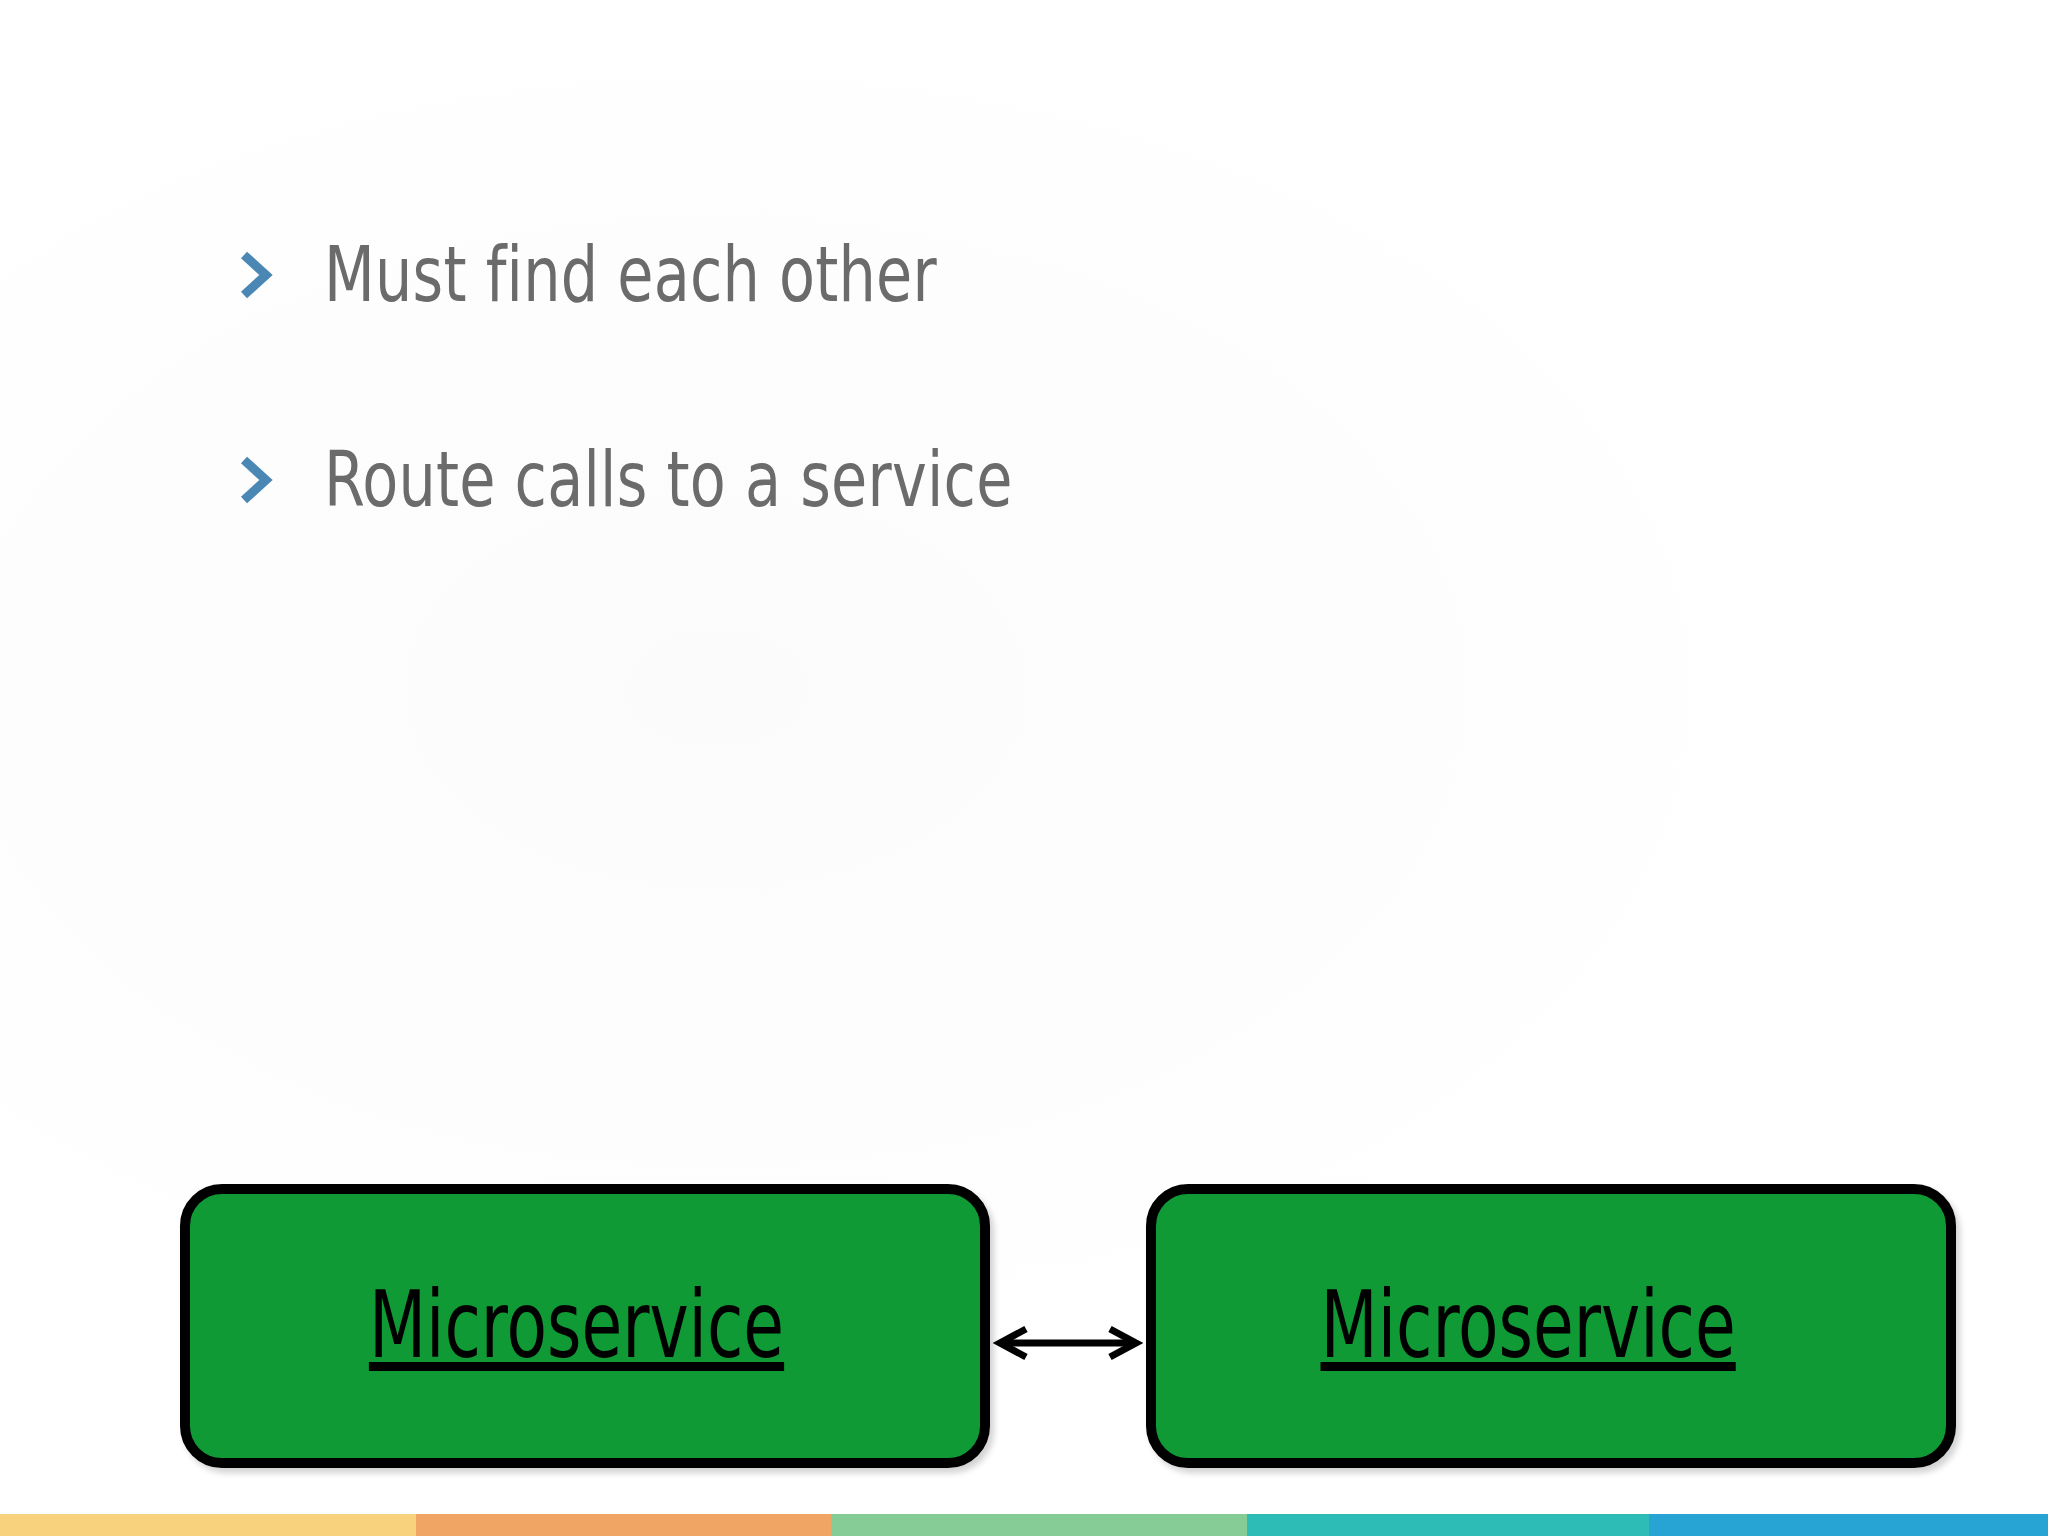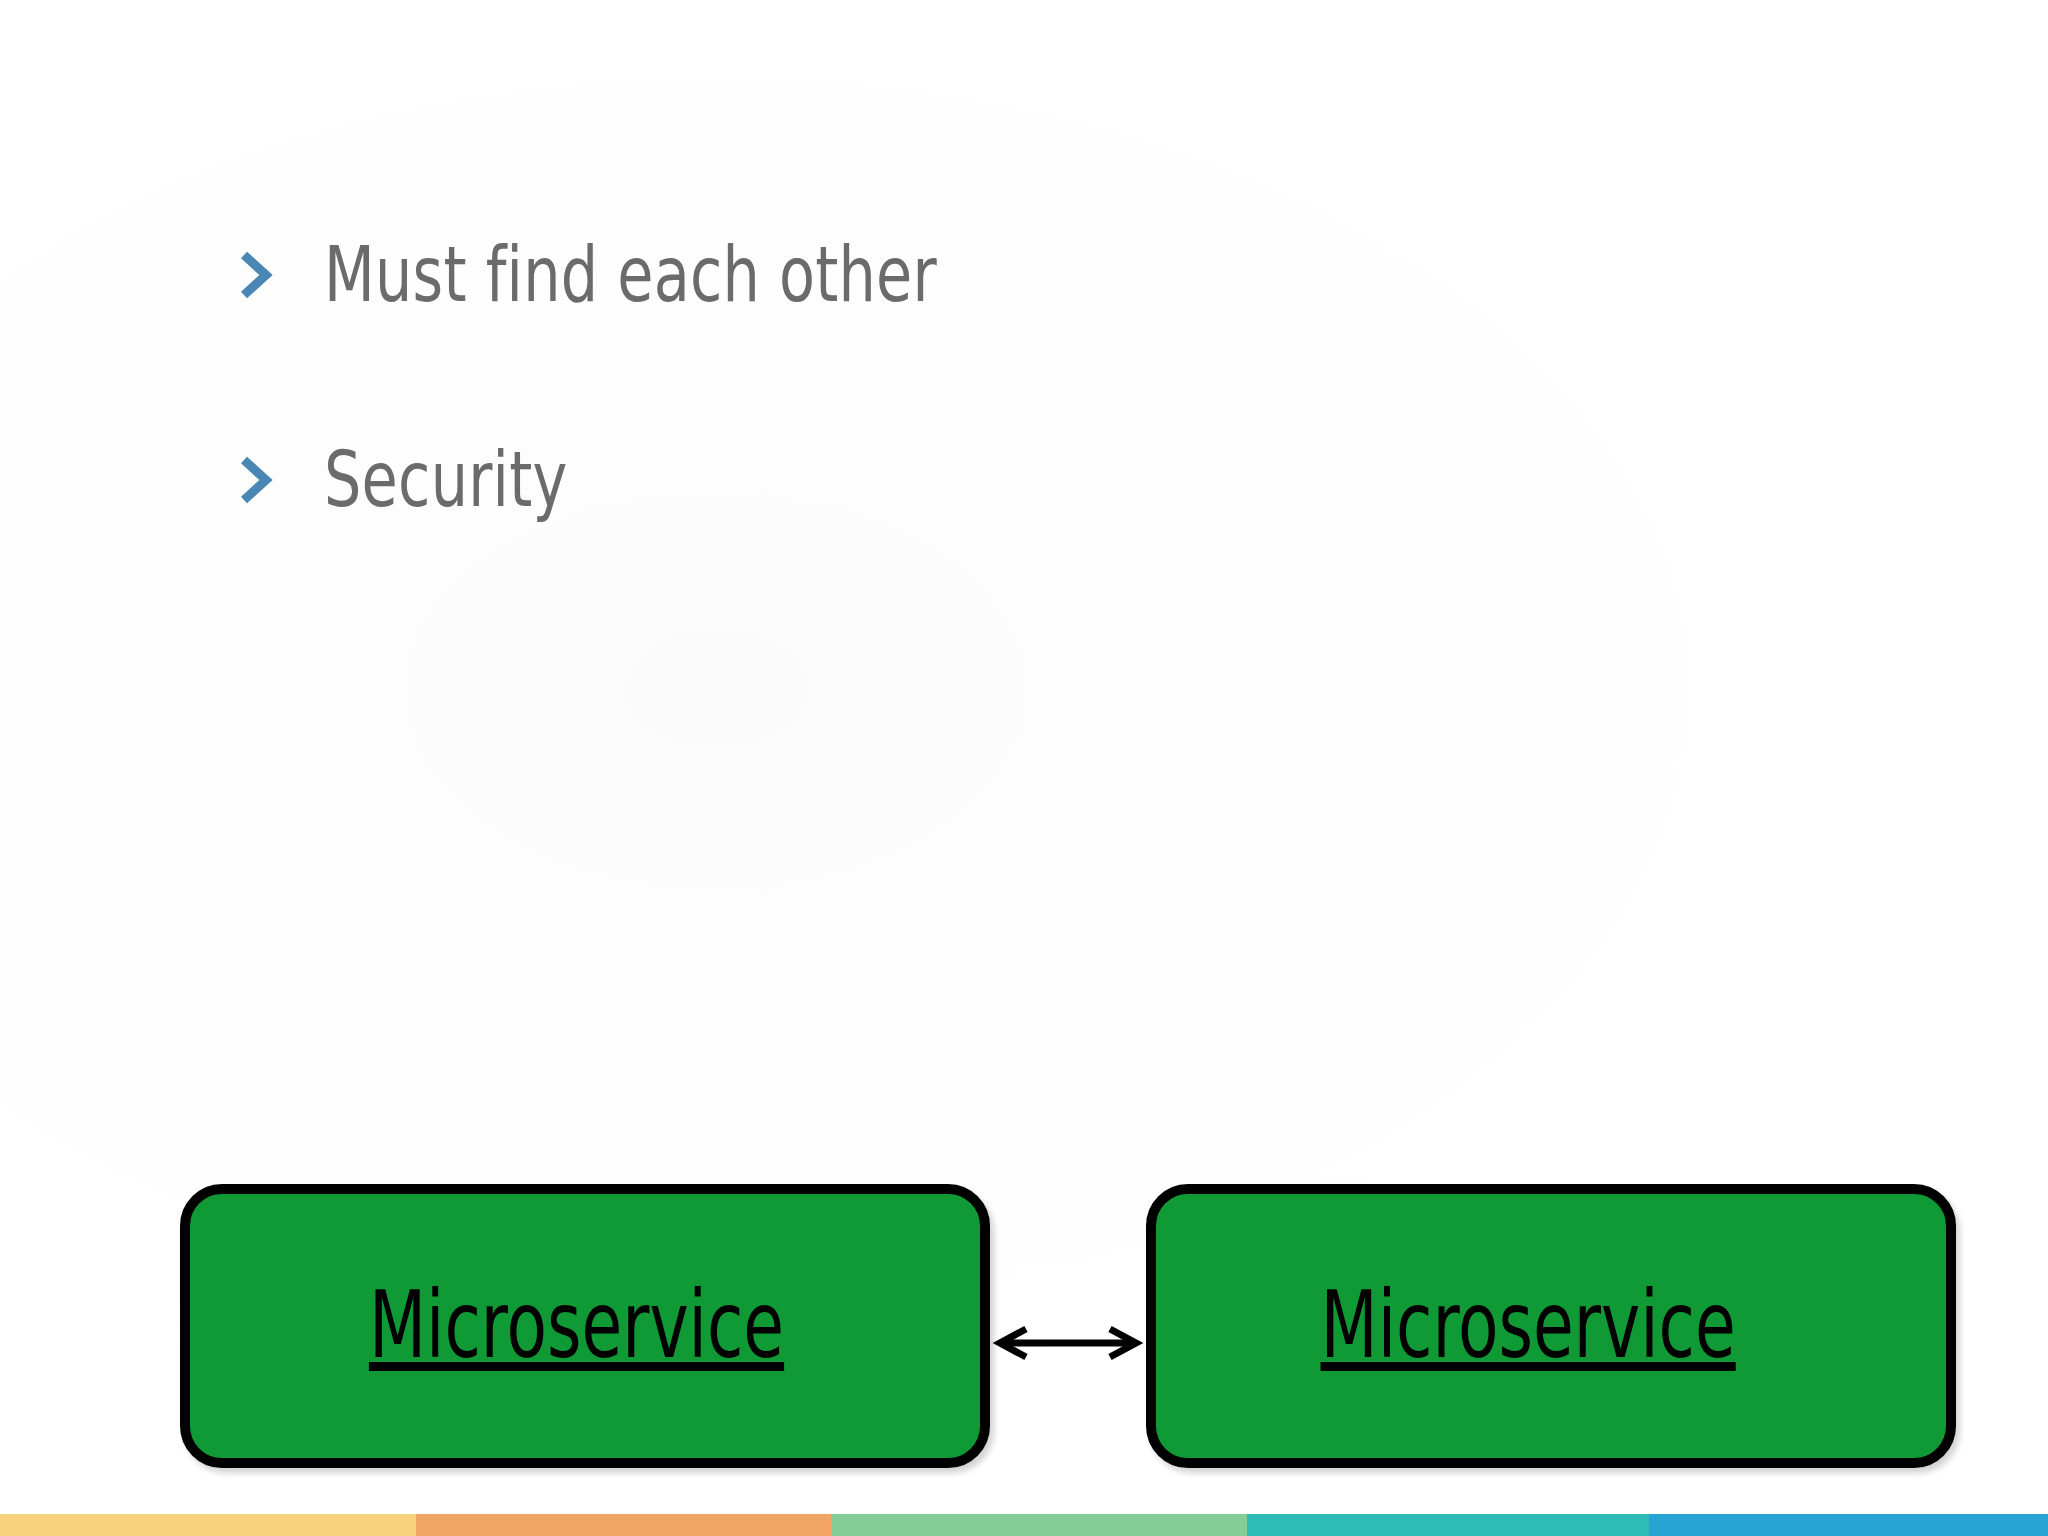--- a/index.html
+++ b/index.html
@@ -129,30 +129,30 @@
 
     <div class="bullet-row">
       <span class="chevron">
         <svg width="40" height="60" viewBox="0 0 40 60" aria-hidden="true">
           <polyline points="8,10 30,30 8,50" fill="none" stroke="#4a87b5" stroke-width="9" stroke-linecap="butt" stroke-linejoin="miter"></polyline>
         </svg>
       </span>
       <span class="bullet-text" style="color: rgb(107, 107, 107);">Must find each other</span>
     </div>
 
-
-
     <div class="bullet-row">
       <span class="chevron">
         <svg width="40" height="60" viewBox="0 0 40 60" aria-hidden="true">
           <polyline points="8,10 30,30 8,50" fill="none" stroke="#4a87b5" stroke-width="9" stroke-linecap="butt" stroke-linejoin="miter"></polyline>
         </svg>
       </span>
-      <span class="bullet-text" style="color: rgb(107, 107, 107);">Security</span>
+      <span class="bullet-text" style="color: rgb(107, 107, 107);">Route calls to a service</span>
     </div>
+
+
 
   </div>
 
   <div id="diagram">
 
     <div class="ms-box" id="ms-box-left" style="background: rgb(15, 154, 53); border-color: rgb(0, 0, 0);">
       <span class="ms-label" style="color: rgb(0, 0, 0);">Microservice</span>
     </div>
 
     <div id="connector-arrow">

